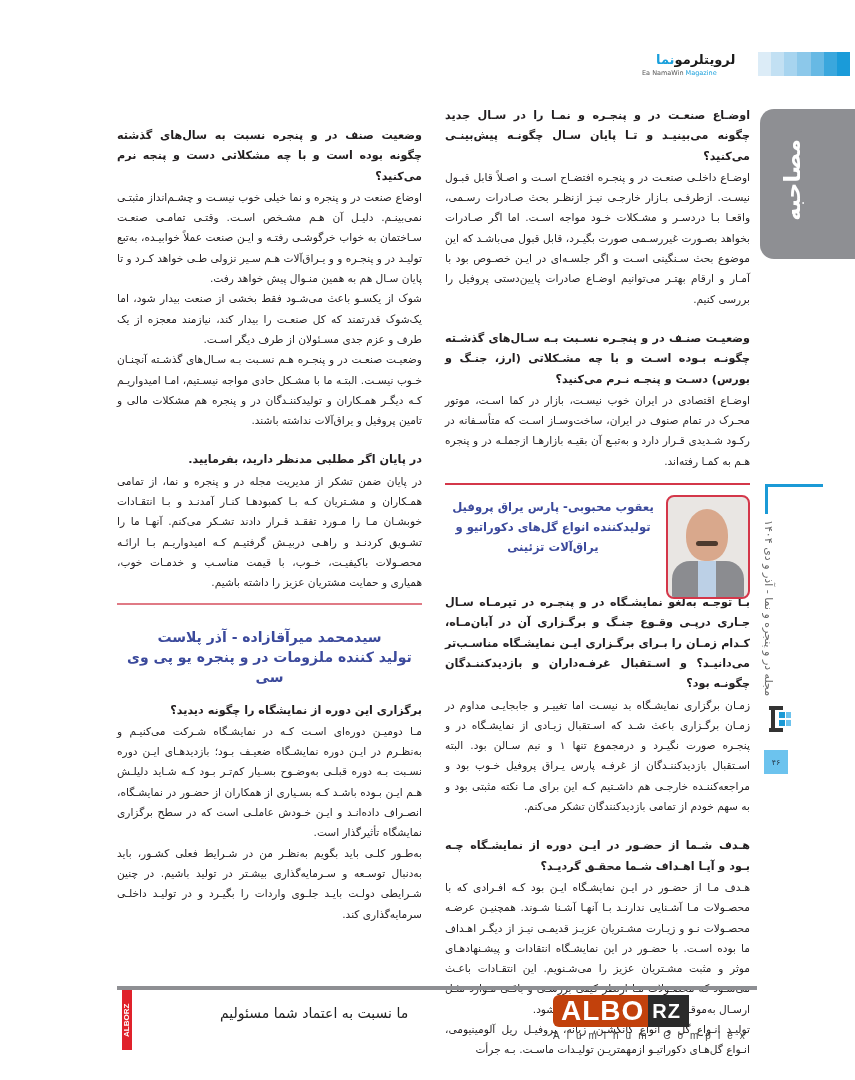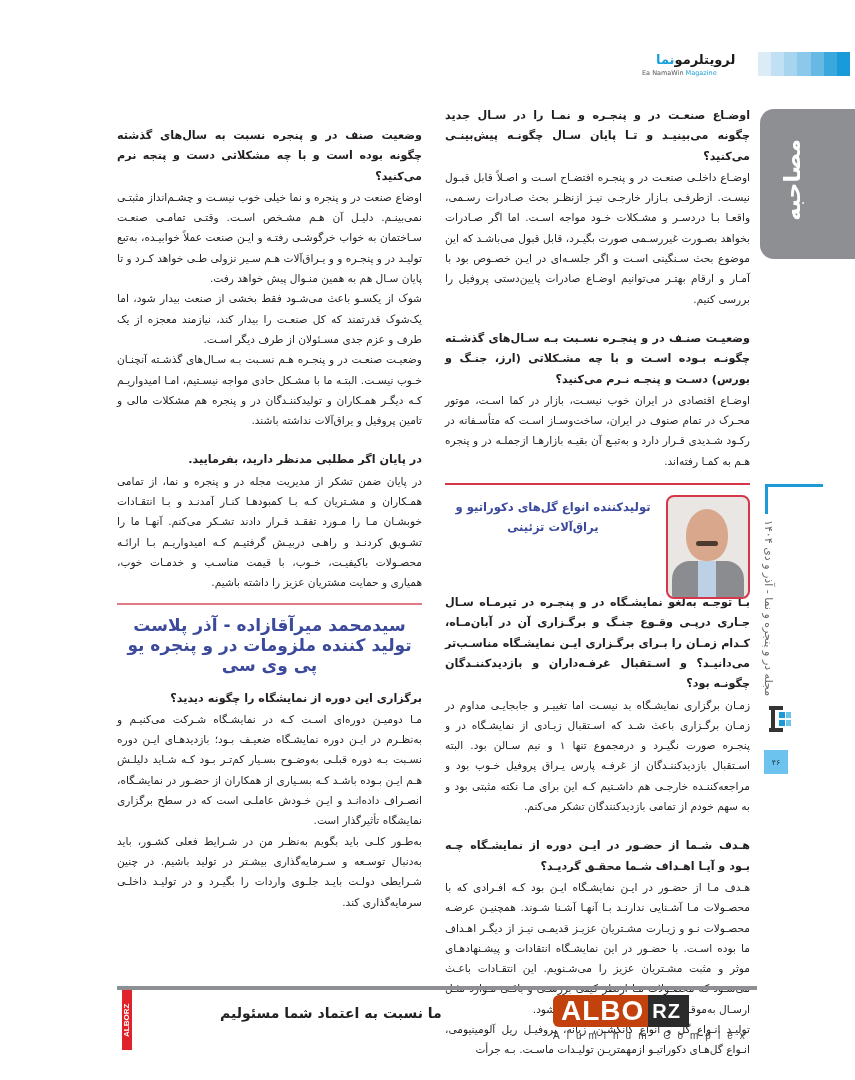--- a/index.html
+++ b/index.html
@@ -30,29 +30,29 @@
   .gap{height:20px;}
   .red-rule{height:2px;background:#d4374a;margin:12px 0 10px 0;}
   .pink-rule{height:2px;background:#e07a85;margin:10px 0 6px 0;}
   .profile{position:relative;height:88px;}
   .photo{position:absolute;right:0;top:0;width:80px;height:100px;border:2px solid #d4374a;border-radius:8px;overflow:hidden;background:#e9e6e3;}
   .photo .head{position:absolute;left:18px;top:12px;width:42px;height:52px;background:#d9a88c;border-radius:50% 50% 45% 45%;}
   .photo .must{position:absolute;left:28px;top:44px;width:22px;height:5px;background:#4d3a2e;border-radius:3px;}
   .photo .suit{position:absolute;left:4px;top:64px;width:72px;height:40px;background:#8b8c90;border-radius:18px 18px 0 0;}
   .photo .shirt{position:absolute;left:30px;top:64px;width:18px;height:36px;background:#bcd0e6;}
   .profile-name{position:absolute;right:92px;top:2px;width:210px;text-align:center;color:#3c4a9c;font-weight:bold;font-size:11.6px;line-height:20px;direction:rtl;}
-  .company-block{color:#3c4a9c;font-weight:bold;text-align:center;font-size:17px;line-height:20px;margin:10px 0 14px;}
+  .company-block{color:#3c4a9c;font-weight:bold;text-align:center;font-size:14px;line-height:20px;margin:22px 0 14px;}
   
   .bottom-rule{position:absolute;left:117px;top:986px;width:640px;height:4px;background:#8e8f93;}
   .alborz-logo{position:absolute;left:553px;top:995px;width:205px;height:48px;}
   .alborz-box{display:flex;height:32px;border-radius:6px;overflow:hidden;}
   .alborz-box .red{background:#c2410c;color:#fff;font-weight:bold;font-size:28px;line-height:32px;padding:0 4px 0 8px;letter-spacing:1px;font-family:"Liberation Sans",sans-serif;}
   .alborz-box .dark{background:#2b2b2b;color:#fff;font-weight:bold;font-size:20px;line-height:32px;padding:0 8px 0 4px;letter-spacing:1px;font-family:"Liberation Sans",sans-serif;}
   .alborz-sub{font-size:10px;letter-spacing:7px;color:#444;margin-top:3px;white-space:nowrap;font-family:"Liberation Sans",sans-serif;}
-  .slogan{position:absolute;left:220px;top:1005px;font-size:14px;font-weight:bold;color:#222;direction:rtl;}
+  .slogan{position:absolute;left:220px;top:1005px;font-size:14px;font-weight:normal;color:#222;direction:rtl;}
   .small-logo{position:absolute;left:122px;top:990px;width:10px;height:60px;writing-mode:vertical-rl;transform:rotate(180deg);font-size:8px;font-weight:bold;color:#fff;background:#e0222b;text-align:center;font-family:"Liberation Sans",sans-serif;}
 </style>
 </head>
 <body>
 
 <div class="logo">
   <div class="bars">
     <span style="background:#dcecf7"></span>
       <span style="background:#c2e0f3"></span>
       <span style="background:#a7d4ef"></span>
@@ -92,20 +92,21 @@
   <p class="p">اوضـاع اقتصادی در ایران خوب نیسـت، بازار در کما اسـت، موتور محـرک در تمام صنوف در ایران، ساخت‌وسـاز اسـت که متأسـفانه در رکـود شـدیدی قـرار دارد و به‌تبـع آن بقیـه بازارهـا ازجملـه در و پنجره هـم به کمـا رفته‌اند.</p>
   <div class="red-rule"></div>
   <div class="profile">
     <div class="photo">
       <div class="suit"></div>
         <div class="shirt"></div>
         <div class="head"></div>
         <div class="must"></div>
     </div>
     <div class="profile-name">
+      <div>یعقوب محبوبی- پارس یراق پروفیل</div>
       <div>تولیدکننده انواع گل‌های دکوراتیو و</div>
       <div>یراق‌آلات تزئینی</div>
     </div>
   </div>
   <p class="q" style="margin-top:10px">بـا توجـه به‌لغو نمایشـگاه در و پنجـره در تیرمـاه سـال جـاری درپـی وقـوع جنـگ و برگـزاری آن در آبان‌مـاه، کـدام زمـان را بـرای برگـزاری ایـن نمایشـگاه مناسـب‌تر می‌دانیـد؟ و اسـتقبال غرفـه‌داران و بازدیدکننـدگان چگونـه بود؟</p>
   <p class="p">زمـان برگزاری نمایشـگاه بد نیسـت اما تغییـر و جابجایـی مداوم در زمـان برگـزاری باعث شـد که اسـتقبال زیـادی از نمایشـگاه در و پنجـره صورت نگیـرد و درمجموع تنها ۱ و نیم سـالن بود. البته اسـتقبال بازدیدکننـدگان از غرفـه پارس یـراق پروفیل خـوب بود و مراجعه‌کننـده خارجـی هم داشـتیم کـه این برای مـا نکته مثبتی بود و به سهم خودم از تمامی بازدیدکنندگان تشکر می‌کنم.</p>
   <div class="gap"></div>
   <p class="q">هـدف شـما از حضـور در ایـن دوره از نمایشـگاه چـه بـود و آیـا اهـداف شـما محقـق گردیـد؟</p>
   <p class="p">هـدف مـا از حضـور در ایـن نمایشـگاه ایـن بود کـه افـرادی که با محصـولات مـا آشـنایی ندارنـد بـا آنهـا آشـنا شـوند. همچنیـن عرضـه محصـولات نـو و زیـارت مشـتریان عزیـز قدیمـی نیـز از دیگـر اهـداف ما بوده اسـت. با حضـور در این نمایشـگاه انتقادات و پیشـنهادهـای موثر و مثبت مشـتریان عزیز را می‌شـنویم. این انتقـادات باعـث می‌شـود که محصـولات مـا ازنظر کیفی بررسـی و باقـی مـوارد مثـل ارسـال به‌موقـع و خدمـات نیـز پیگیـری موثر شود.</p>
   <p class="p">تولیـد انـواع گل و انواع کانکشـن، زبانه، پروفیـل ریل آلومینیومی، انـواع گل‌هـای دکوراتیـو ازمهمتریـن تولیـدات ماسـت. بـه جرأت</p>

